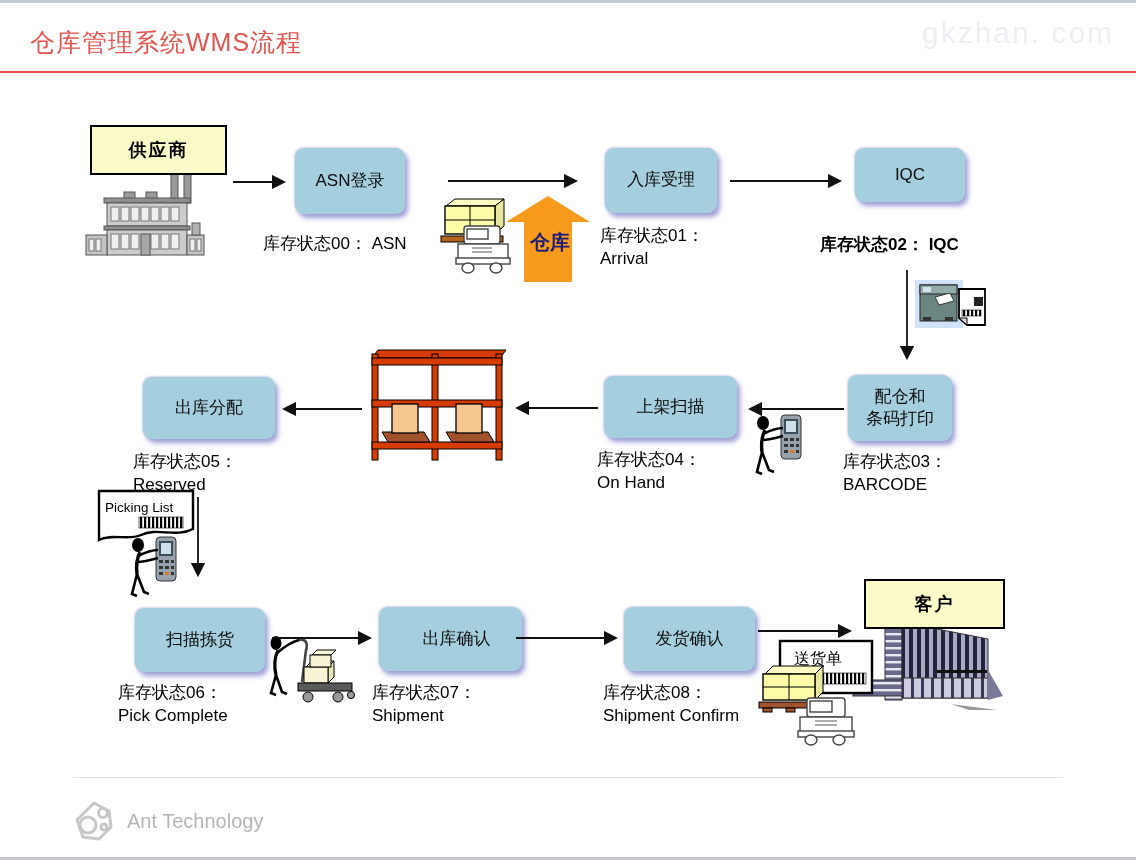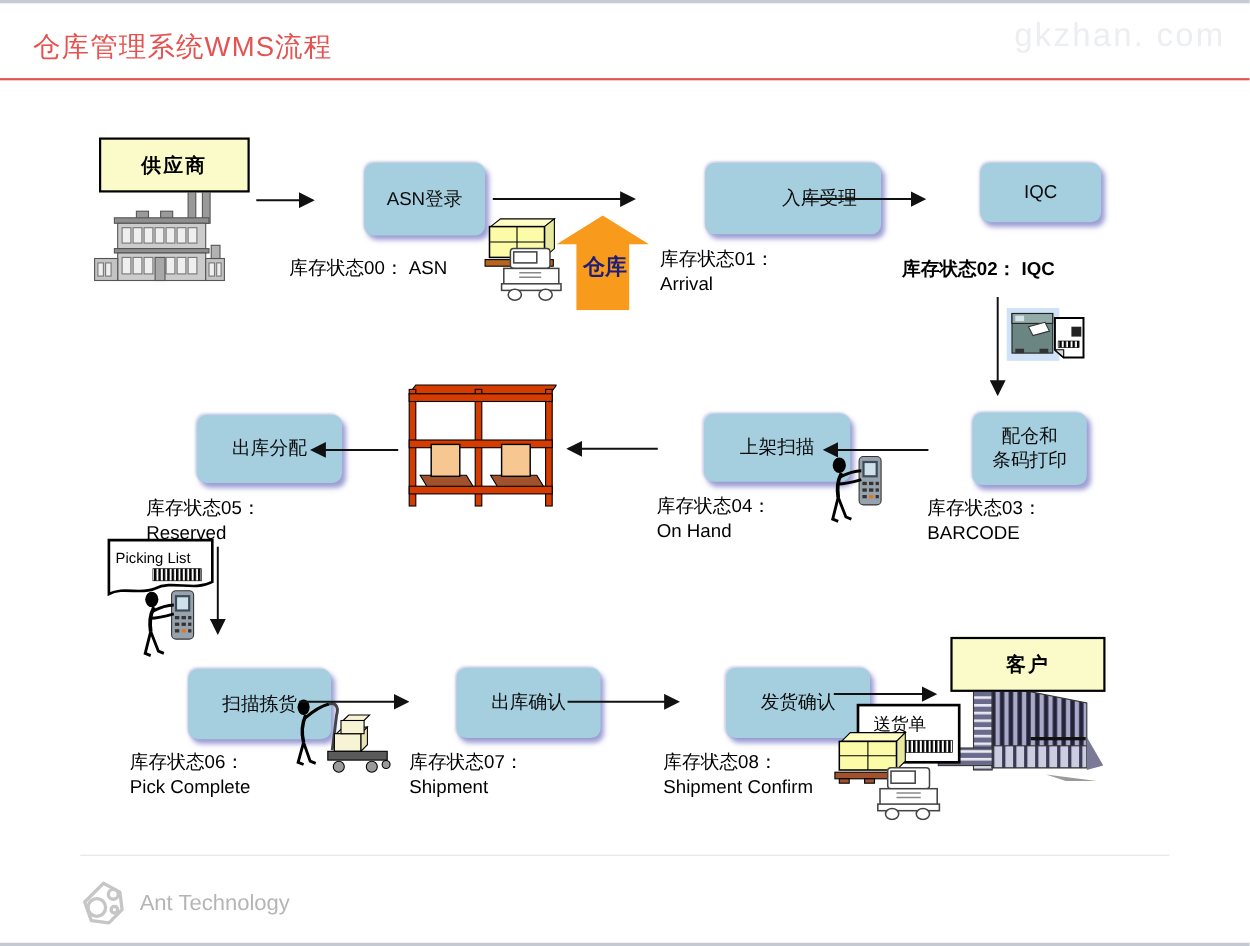--- a/index.html
+++ b/index.html
@@ -8,33 +8,33 @@
   #top-bar{left:0;top:0;width:1136px;height:3px;background:#c5cad2;}
   #bottom-bar{left:0;top:857px;width:1136px;height:3px;background:#c5cad2;}
   #page-title{left:30px;top:26px;font-size:25px;color:#e4534f;letter-spacing:1px;}
   #watermark{left:922px;top:16px;font-size:30px;color:#eceef1;letter-spacing:2px;}
   #title-rule{left:0;top:71px;width:1136px;height:2px;background:#e4534f;}
   #footer-rule{left:73px;top:777px;width:990px;height:1px;background:#e4e4e4;}
   #brand-text{left:127px;top:810px;font-size:20px;color:#b5b5b5;text-align:center;}
 
   .pbox{position:absolute;background:#a5cfdf;border-radius:9px;display:flex;align-items:center;justify-content:center;
         text-align:center;font-size:17px;color:#0c0c0c;line-height:1.3;
-        box-shadow:3px 4px 5px rgba(115,115,195,.7), -1px -1px 2px rgba(140,140,200,.35);margin-left:36px;}
+        box-shadow:3px 4px 5px rgba(115,115,195,.7), -1px -1px 2px rgba(140,140,200,.35);}
   .ybox{position:absolute;background:#fbfbca;border:2.5px solid #000;display:flex;align-items:center;justify-content:center;
         font-size:18px;font-weight:bold;color:#000;letter-spacing:2px;z-index:6;}
   .status{position:absolute;text-align:left;font-size:17px;color:#000;line-height:1.35;}
 
   #sbox0{left:295px;top:148px;width:110px;height:66px;}
-  #sbox1{left:605px;top:148px;width:112px;height:65px;padding-left:48px;}
+  #sbox1{left:605px;top:148px;width:112px;height:65px;}
   #sbox2{left:855px;top:148px;width:110px;height:54px;}
   #sbox3{left:848px;top:375px;width:104px;height:66px;}
   #sbox4{left:604px;top:376px;width:133px;height:62px;}
   #sbox5{left:143px;top:377px;width:132px;height:62px;}
   #sbox6{left:135px;top:608px;width:130px;height:64px;}
-  #sbox7{left:379px;top:607px;width:131px;height:64px;}
+  #sbox7{left:379px;top:607px;width:131px;height:64px;padding-left:12px;}
   #sbox8{left:624px;top:607px;width:131px;height:64px;}
 
   #st0{left:263px;top:233px;width:175px;}
   #st1{left:600px;top:225px;width:140px;}
   #st2{left:820px;top:234px;width:180px;font-weight:bold;}
   #st3{left:843px;top:451px;width:140px;}
   #st4{left:597px;top:449px;width:148px;}
   #st5{left:133px;top:451px;width:150px;}
   #st6{left:118px;top:682px;width:165px;}
   #st7{left:372px;top:682px;width:145px;}

